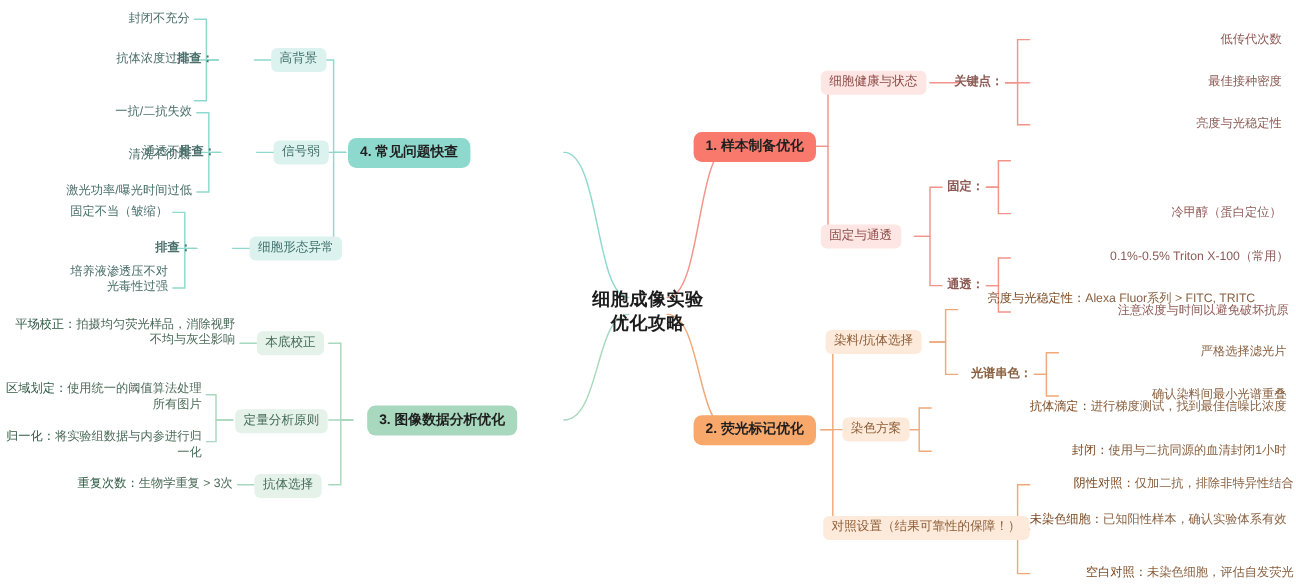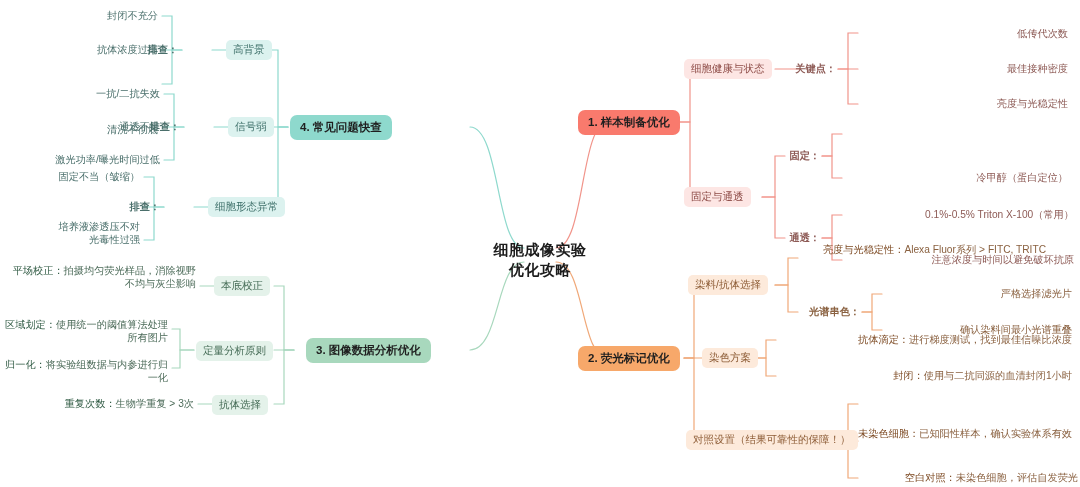--- a/index.html
+++ b/index.html
@@ -158,20 +158,23 @@
 
   <div class="node chip2 t-orange" style="left:702px;top:348px;">染色方案</div>
   <div class="node leaf orange l" style="left:776px;top:333px;width:296px;">
     <b>抗体滴定：</b><span>进行梯度测试，找到最佳信噪比浓度</span>
   </div>
   <div class="node leaf orange l" style="left:776px;top:369px;width:296px;">
     <b>封闭：</b><span>使用与二抗同源的血清封闭1小时</span>
   </div>
 
   <div class="node chip2 t-orange" style="left:686px;top:430px;">对照设置（结果可靠性的保障！）</div>
+  <div class="node leaf orange l" style="left:858px;top:397px;width:220px;">
+    <b>阴性对照：</b><span>仅加二抗，排除非特异性结合</span>
+  </div>
   <div class="node leaf orange l" style="left:858px;top:427px;width:214px;">
     <b>未染色细胞：</b><span>已知阳性样本，确认实验体系有效</span>
   </div>
   <div class="node leaf orange l" style="left:858px;top:471px;width:220px;">
     <b>空白对照：</b><span>未染色细胞，评估自发荧光</span>
   </div>
 
   <div class="node chip1 c-green" style="left:296px;top:338px;">3. 图像数据分析优化</div>
 
   <div class="node chip2 t-green" style="left:214px;top:276px;">本底校正</div>

